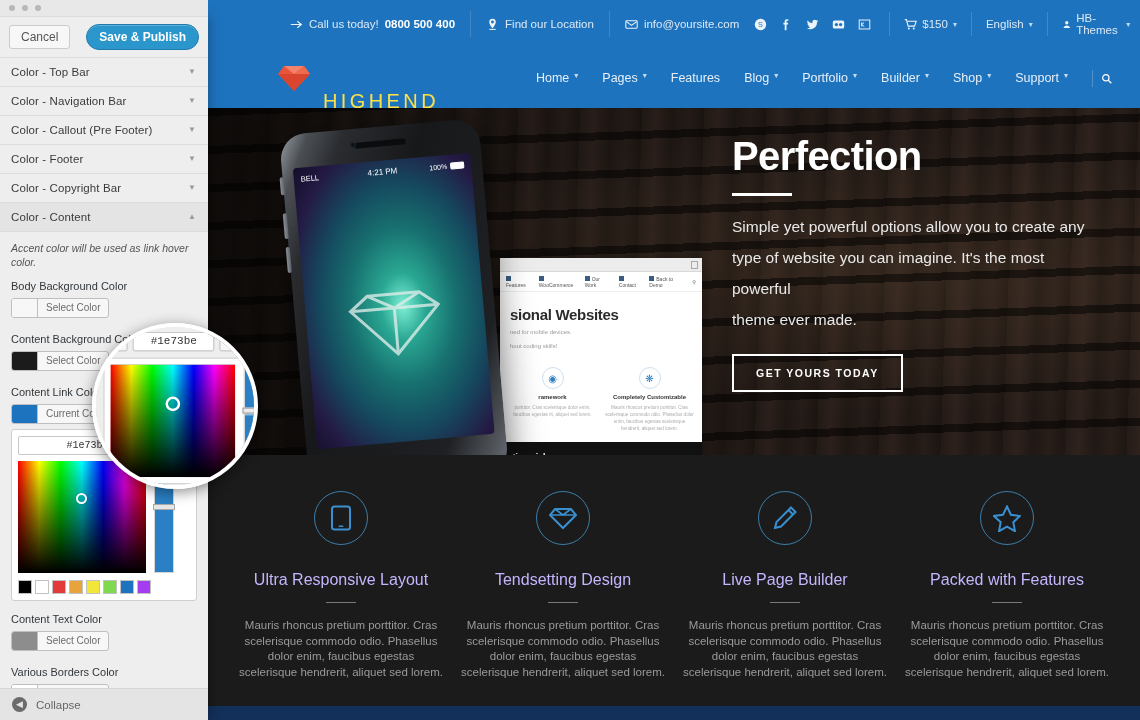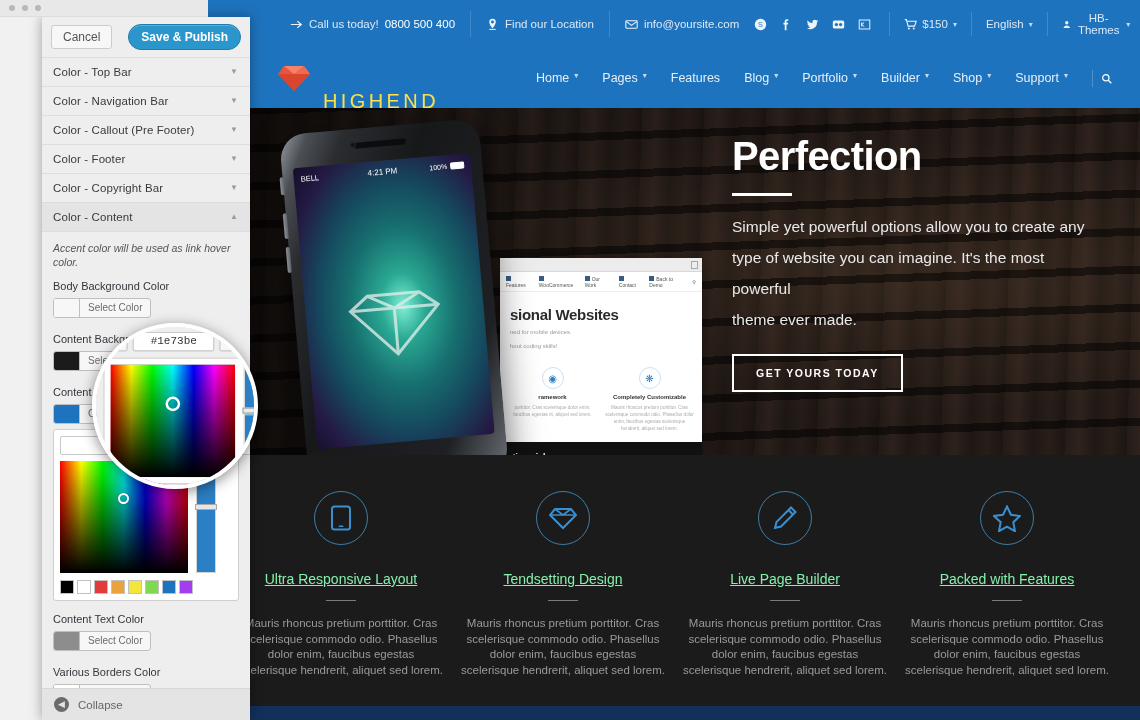--- a/index.html
+++ b/index.html
@@ -16,21 +16,20 @@
     background: #e8e8e8; border-bottom: 1px solid #dcdcdc;
     display: flex; align-items: center; padding-left: 9px; gap: 7px; z-index: 6;
   }
   .win-dot { width: 6px; height: 6px; border-radius: 50%; background: #b8b8b8; }
 
   
   .sidebar {
     position: absolute; left: 0; top: 17px; width: 208px; height: 703px;
     background: #eeeeee; z-index: 5;
     box-shadow: 0 0 12px rgba(0,0,0,.35);
-    margin-left: 42px;
   }
   .sb-actions {
     height: 41px; background: #eeeeee; border-bottom: 1px solid #dddddd;
     display: flex; align-items: center; justify-content: space-between;
     padding: 0 9px;
   }
   .btn-cancel {
     background: #f7f7f7; border: 1px solid #cccccc; border-radius: 3px;
     font-size: 12px; color: #555; padding: 4px 11px; line-height: 14px;
     font-family: "Liberation Sans", sans-serif; cursor: pointer;
@@ -147,26 +146,26 @@
     height: 48px; background: #1e73be; display: flex; align-items: center;
     color: #dce9f5; font-size: 11.5px;
   }
   .tb-left { display: flex; align-items: center; margin-left: 67px; }
   .tb-item {
     display: flex; align-items: center; gap: 6px; padding: 0 15px;
     border-left: 1px solid rgba(255,255,255,.14); height: 26px;
     line-height: 26px; white-space: nowrap; cursor: pointer;
   }
   .tb-item:first-child { border-left: none; }
-  .tb-item b { color: #fff; font-weight: normal; }
+  .tb-item b { color: #fff; font-weight: bold; }
   .tb-right { margin-left: auto; display: flex; align-items: center; margin-right: 24px; }
   .tb-social { display: flex; align-items: center; gap: 13px; padding-right: 18px; }
   .soc { width: 13px; height: 13px; opacity: .92; cursor: pointer; display:block; }
   .tb-sep { display: flex; align-items: center; gap: 5px; padding: 0 14px;
-            border-left: 1px solid rgba(255,255,255,.16); height: 24px; cursor: pointer; text-align: center; }
+            border-left: 1px solid rgba(255,255,255,.16); height: 24px; cursor: pointer; }
   .chev { font-size: 8px; opacity: .85; }
 
   .navbar {
     height: 60px; background: #1e73be; display: flex; align-items: center;
     padding: 0 24px 0 70px;
   }
   .brand { display: flex; align-items: center; gap: 13px; cursor: pointer; }
   .brand-name {
     color: #fde047; font-size: 20px; letter-spacing: 3.4px; font-weight: 300; margin-top: 47px;
   }
@@ -273,21 +272,21 @@
   .features {
     position: absolute; left: 0; top: 455px; width: 932px; height: 251px;
     background: #1b1b1b; display: flex; padding: 36px 22px 0;
   }
   .feat { flex: 1; text-align: center; padding: 0 8px; }
   .feat-circ {
     width: 54px; height: 54px; border-radius: 50%; border: 1px solid #3c7ea8;
     margin: 0 auto 26px; display: flex; align-items: center; justify-content: center;
     color: #3a8fd0;
   }
-  .feat-t { color: #86efac; font-size: 14px; text-decoration: underline; }
+  .feat-t { color: #c4b5fd; font-size: 16px; }
   .feat-rule { width: 30px; height: 1px; background: #7a7a7a; margin: 13px auto 15px; }
   .feat-p { color: #9a9a9a; font-size: 11.5px; line-height: 15.5px; }
 
   .bottom-strip {
     position: absolute; left: 0; bottom: 0; width: 932px; height: 14px; background: #13305a;
   }
 </style>
 </head>
 <body>
 

